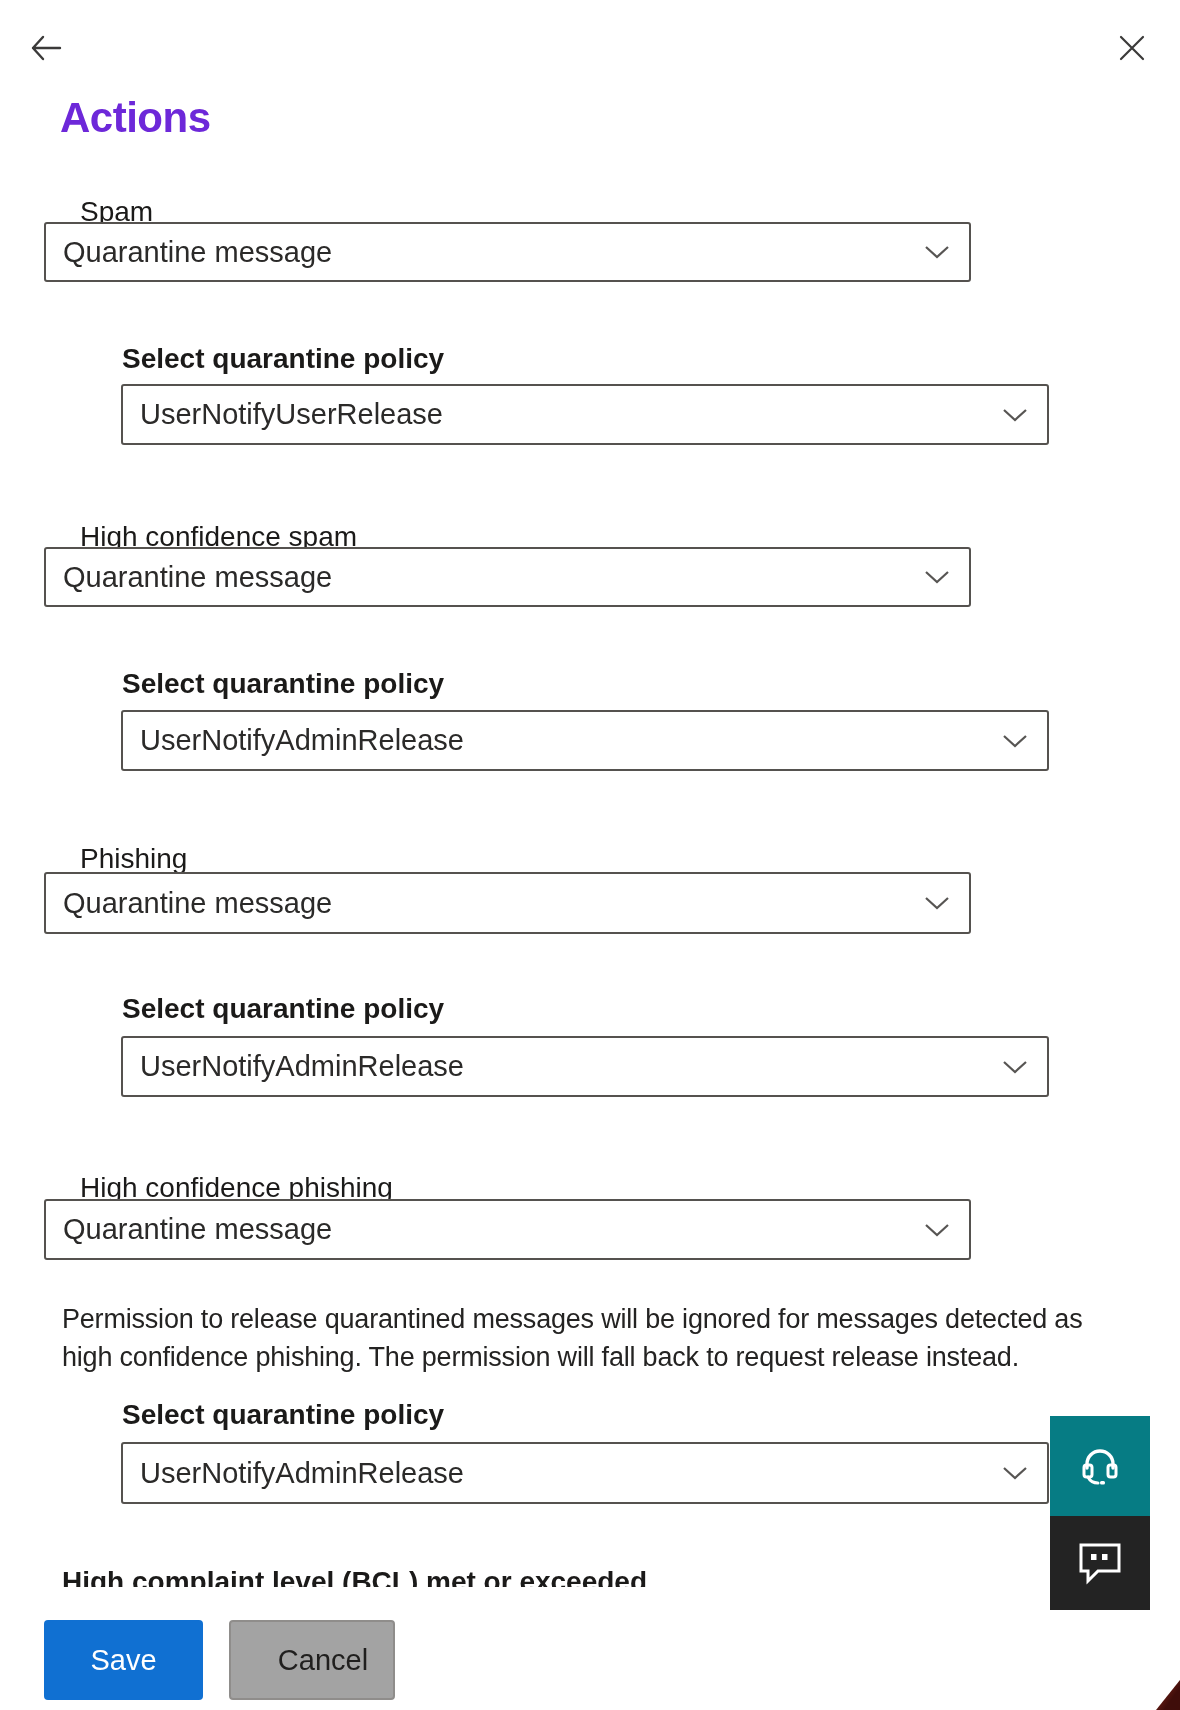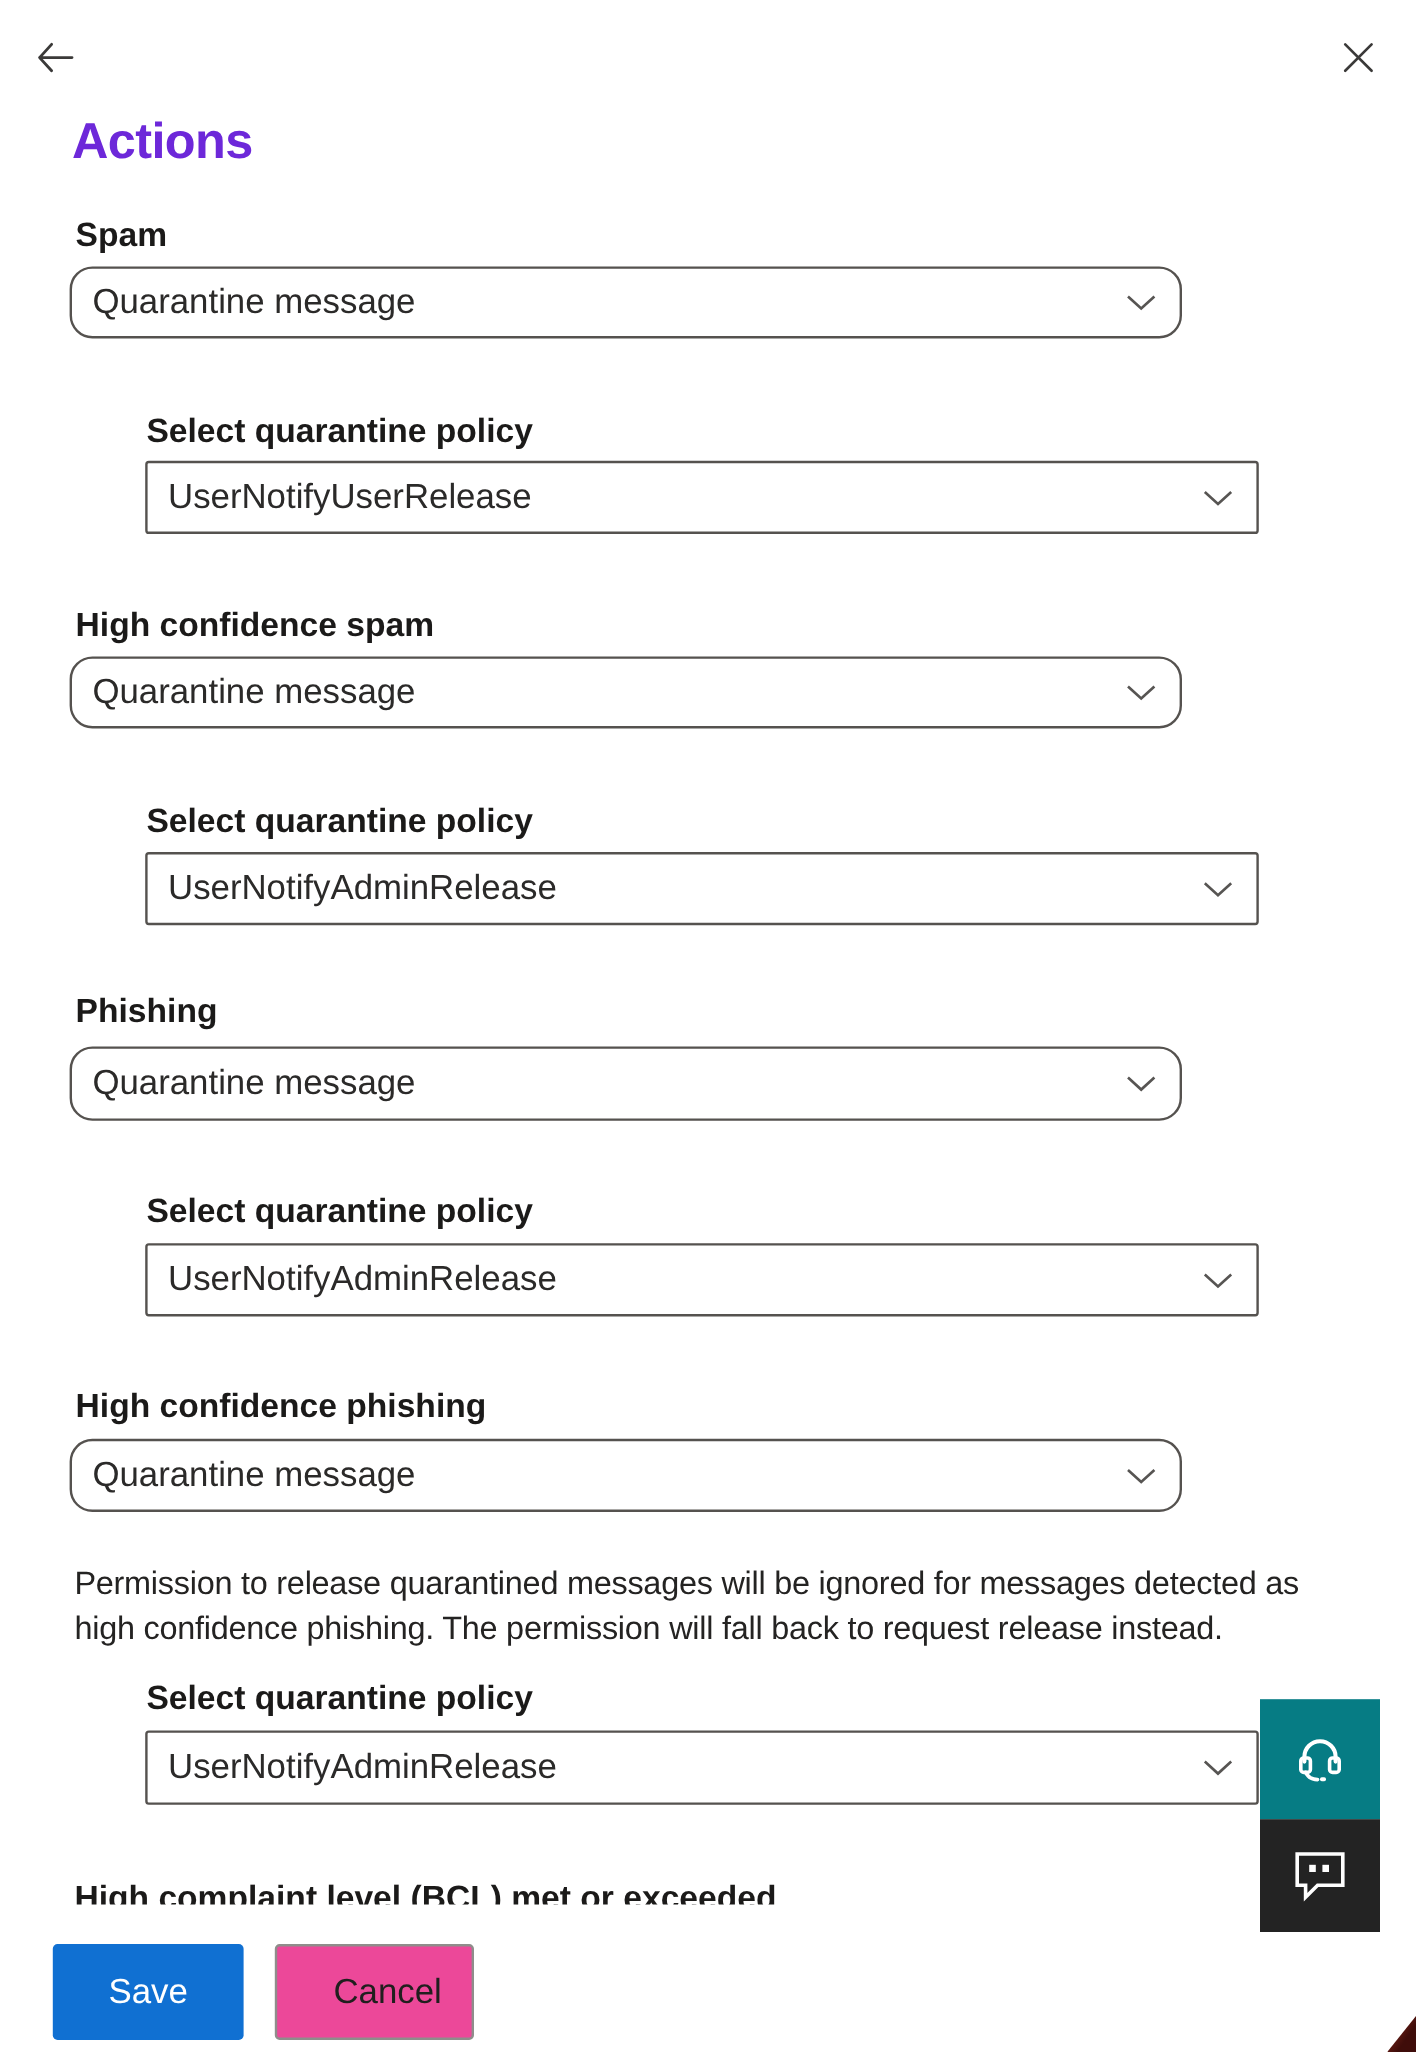--- a/index.html
+++ b/index.html
@@ -8,28 +8,28 @@
     font-family:"Liberation Sans", sans-serif;color:#201f1e;overflow:hidden;
   }
   .abs{position:absolute;}
   
   .icon-btn{position:absolute;width:40px;height:40px;display:flex;align-items:center;justify-content:center;cursor:pointer;background:transparent;border:none;padding:0;}
   #back-btn{left:26px;top:28px;}
   #close-btn{left:1112px;top:28px;}
   
   .page-title{left:60px;top:94px;font-size:42px;font-weight:700;color:#6d28d9;letter-spacing:-0.5px;}
   
-  .sec-label{left:63px;font-size:28px;font-weight:700;color:#1b1a19;}
+  .sec-label{left:80px;font-size:28px;font-weight:400;color:#1b1a19;margin-top:16px;}
   .policy-label{left:122px;font-size:28px;font-weight:600;color:#1b1a19;}
   
   .dd{
     position:absolute;height:60px;background:#fff;border:2px solid #55524f;border-radius:3px;
     box-sizing:border-box;display:flex;align-items:center;cursor:pointer;
   }
-  .dd.main{left:58px;width:927px;border-radius:19px;}
+  .dd.main{left:44px;width:927px;}
   .dd.indent{left:121px;width:928px;}
   .dd .val{font-size:29px;color:#2b2a29;padding-left:17px;white-space:nowrap;overflow:hidden;}
   .dd .chev{position:absolute;right:18px;top:50%;transform:translateY(-50%);display:flex;}
   
   .note{
     left:62px;top:1300px;width:1070px;font-size:27px;line-height:38px;color:#242322;
     white-space:pre-line;letter-spacing:-0.2px;
   }
   
   .truncated{
@@ -40,21 +40,21 @@
   .footer{
     left:0;top:1588px;width:1180px;height:122px;
     background:linear-gradient(180deg,#ffffff 0%,#ffffff 52%,#eceboe0 86%,#e6e6e6 100%);
   }
   .btn{
     position:absolute;top:1620px;height:80px;border-radius:4px;font-size:29px;font-weight:400;
     display:flex;align-items:center;justify-content:center;cursor:pointer;box-sizing:border-box;
     font-family:"Liberation Sans", sans-serif;
   }
   #save-btn{left:44px;width:159px;background:#1070d2;color:#ffffff;border:none;}
-  #cancel-btn{left:229px;width:166px;background:#ec4899;color:#201f1e;border:2px solid #8f8d8b;padding-left:28px;}
+  #cancel-btn{left:229px;width:166px;background:#a3a3a3;color:#201f1e;border:2px solid #8f8d8b;padding-left:28px;}
   
   .widget{
     position:absolute;left:1050px;width:100px;display:flex;align-items:center;justify-content:center;
     border:none;cursor:pointer;padding:0;
   }
   #help-widget{top:1416px;height:100px;background:#067c84;}
   #feedback-widget{top:1516px;height:94px;background:#232323;}
   
   .corner-artifact{
     left:1156px;top:1680px;width:24px;height:30px;

